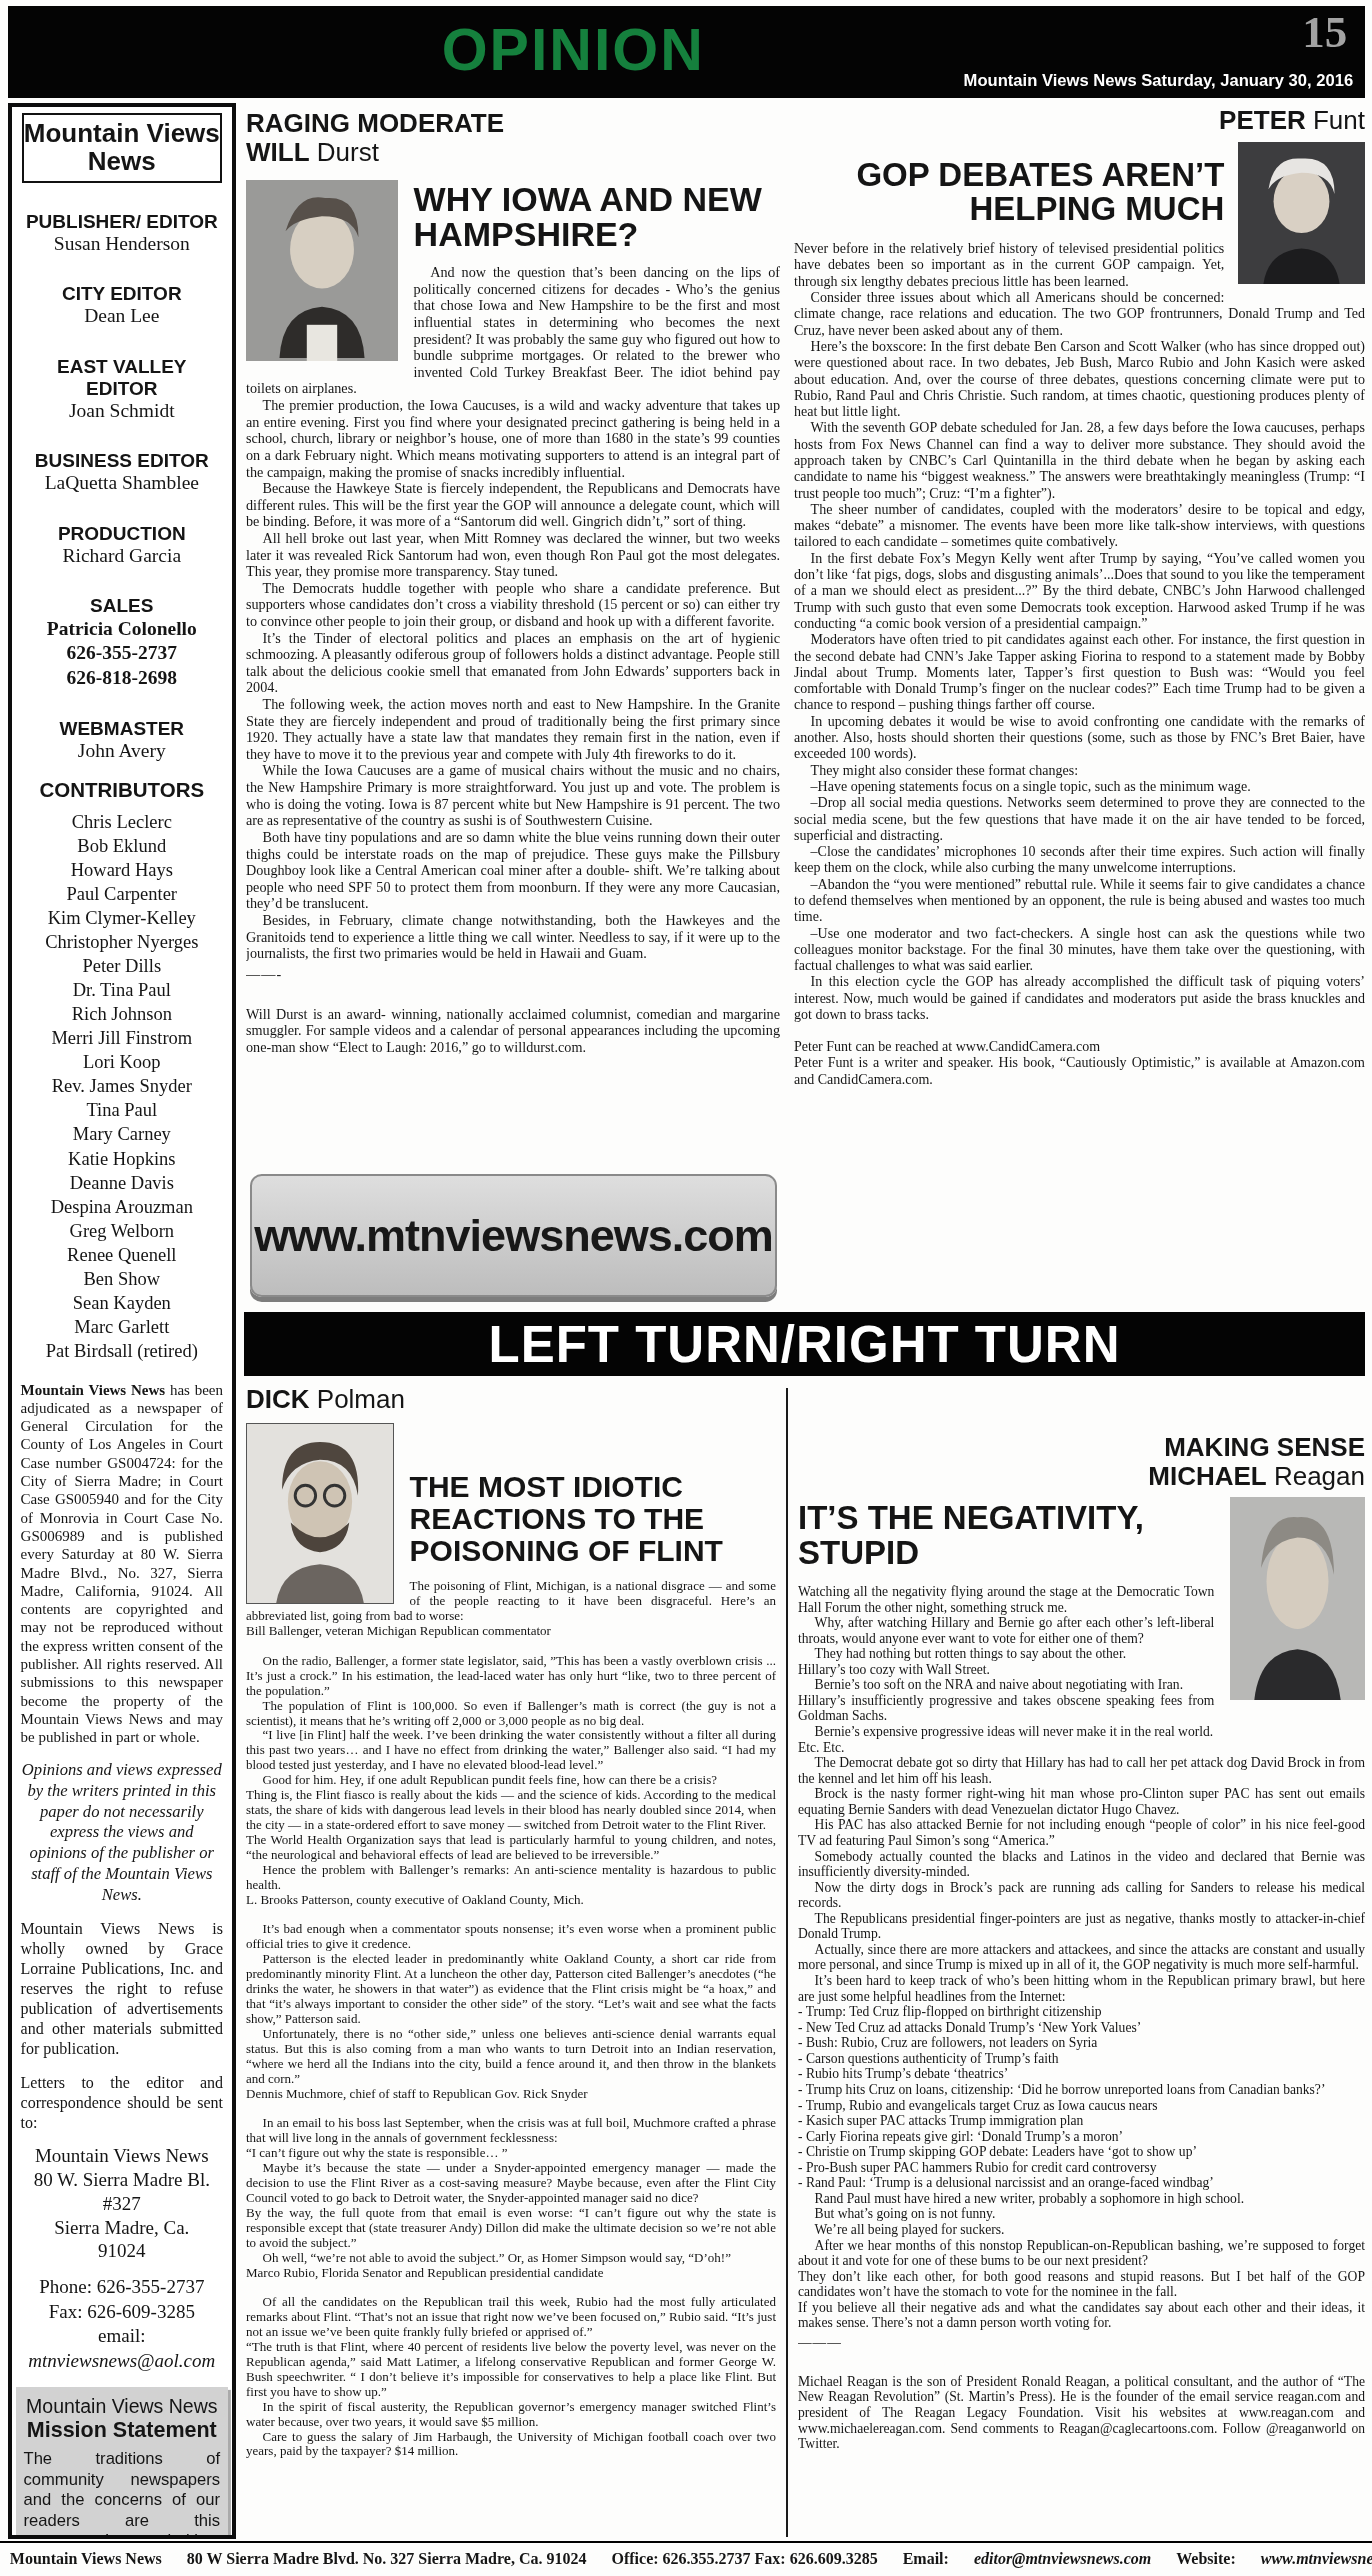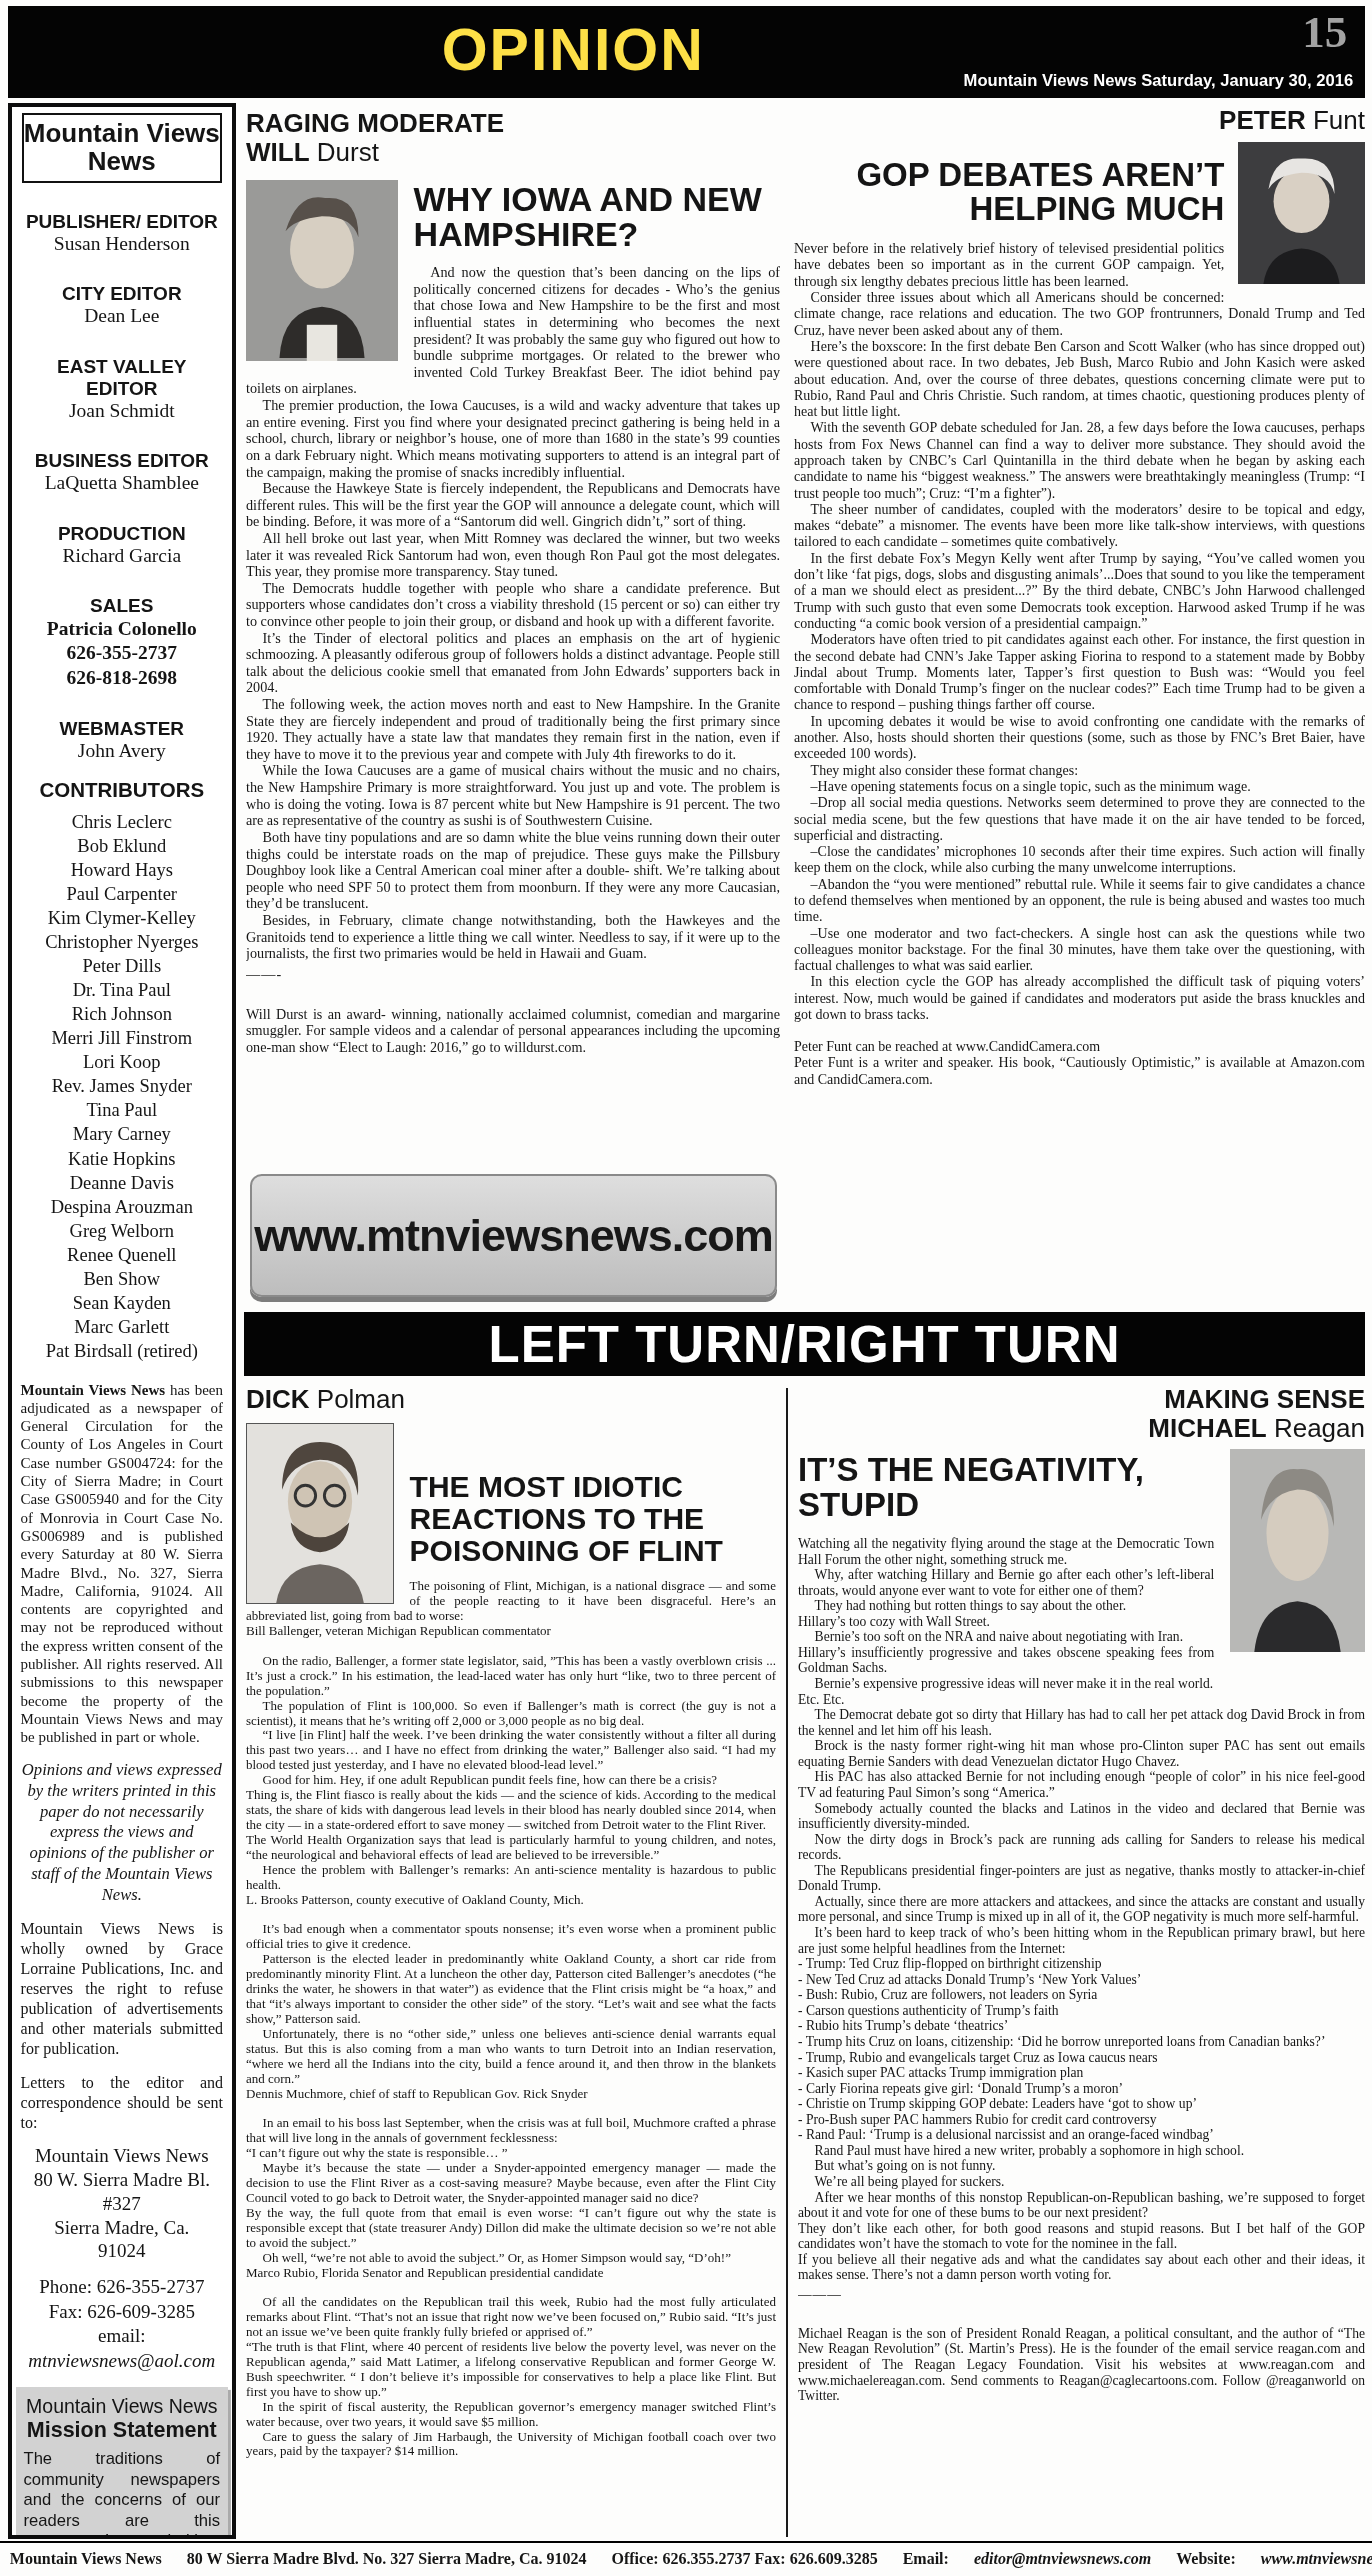--- a/index.html
+++ b/index.html
@@ -1,21 +1,21 @@
 <!DOCTYPE html>
 <html><head>
 <meta charset="utf-8">
 <style>
   html,body{margin:0;padding:0;background:#e8e8e8;}
   .page{position:relative;width:1373px;height:2576px;background:#fdfdfc;margin:0 auto;overflow:hidden;
         font-family:"Liberation Serif",serif;color:#151515;}
   
   .header-bar{position:absolute;left:7.8px;top:5.9px;width:1357px;height:92px;background:#040404;}
   .opinion-title{position:absolute;left:0;top:9.8px;width:1131px;text-align:center;
-        font-family:"Liberation Sans",sans-serif;font-weight:bold;font-size:59px;color:#fde047;letter-spacing:2px;}
+        font-family:"Liberation Sans",sans-serif;font-weight:bold;font-size:59px;color:#15803d;letter-spacing:2px;}
   .page-number{position:absolute;right:17.6px;top:0px;font-family:"Liberation Serif",serif;font-weight:bold;
         font-size:45px;color:#a3a3a3;}
   .dateline{position:absolute;right:11.7px;bottom:6.8px;font-family:"Liberation Sans",sans-serif;font-weight:bold;
         font-size:16.6px;color:#fff;}
   
   .sidebar{position:absolute;left:7.8px;top:103px;width:228px;height:2436px;border:4.9px solid #0c0c0c;
         box-sizing:border-box;padding:3.9px 8.8px;text-align:center;overflow:hidden;background:#fff;}
   .masthead-box{border:2.9px solid #111;margin:2px 1px 7.8px;padding:3.9px 0 5.9px;
         font-family:"Liberation Sans",sans-serif;font-weight:bold;font-size:26px;line-height:1.08;}
   .sb .role{font-family:Liberation Sans, sans-serif;font-weight:bold;font-size:19px;margin-top:28px;}
@@ -76,21 +76,21 @@
         display:flex;align-items:center;justify-content:center;}
   .vrule{position:absolute;left:786px;top:1388px;width:2px;height:1149px;background:#1a1a1a;}
   
   .col-polman{position:absolute;left:246px;top:1385px;width:530px;height:1152px;overflow:hidden;}
   .polman-photo{float:left;width:146px;height:179px;margin:9.8px 15.6px 3.9px 0;border:1px solid #555;}
   .col-polman h2{font-size:30px;line-height:1.08;margin:57px 0 11.7px;}
   .col-polman .intro{font-size:13.7px;line-height:1.18;}
   .col-polman .bodytext{font-size:13px;line-height:1.15;}
   
   .col-reagan{position:absolute;left:798px;top:1385px;width:567px;height:1152px;overflow:hidden;}
-  .reagan-header{text-align:right;font-family:"Liberation Sans",sans-serif;font-size:26px;line-height:1.12;}
+  .reagan-header{text-align:right;font-family:"Liberation Sans",sans-serif;font-size:26px;line-height:1.12;margin-top:48px;}
   .reagan-photo{float:right;width:135px;height:203px;margin:5.9px 0 9.8px 15.6px;}
   .col-reagan h2{font-size:33px;line-height:1.05;margin:9.8px 0 13.7px;}
   .col-reagan .bodytext{font-size:13.6px;line-height:1.145;}
   
   .footer{position:absolute;left:0;top:2541px;width:1373px;border-top:2px solid #000;padding:6.8px 9.8px 0;
         box-sizing:border-box;display:flex;gap:25px;white-space:nowrap;
         font-family:"Liberation Serif",serif;font-size:16px;font-weight:bold;}
   .footer .em{font-style:italic;}
 </style>
 </head>

